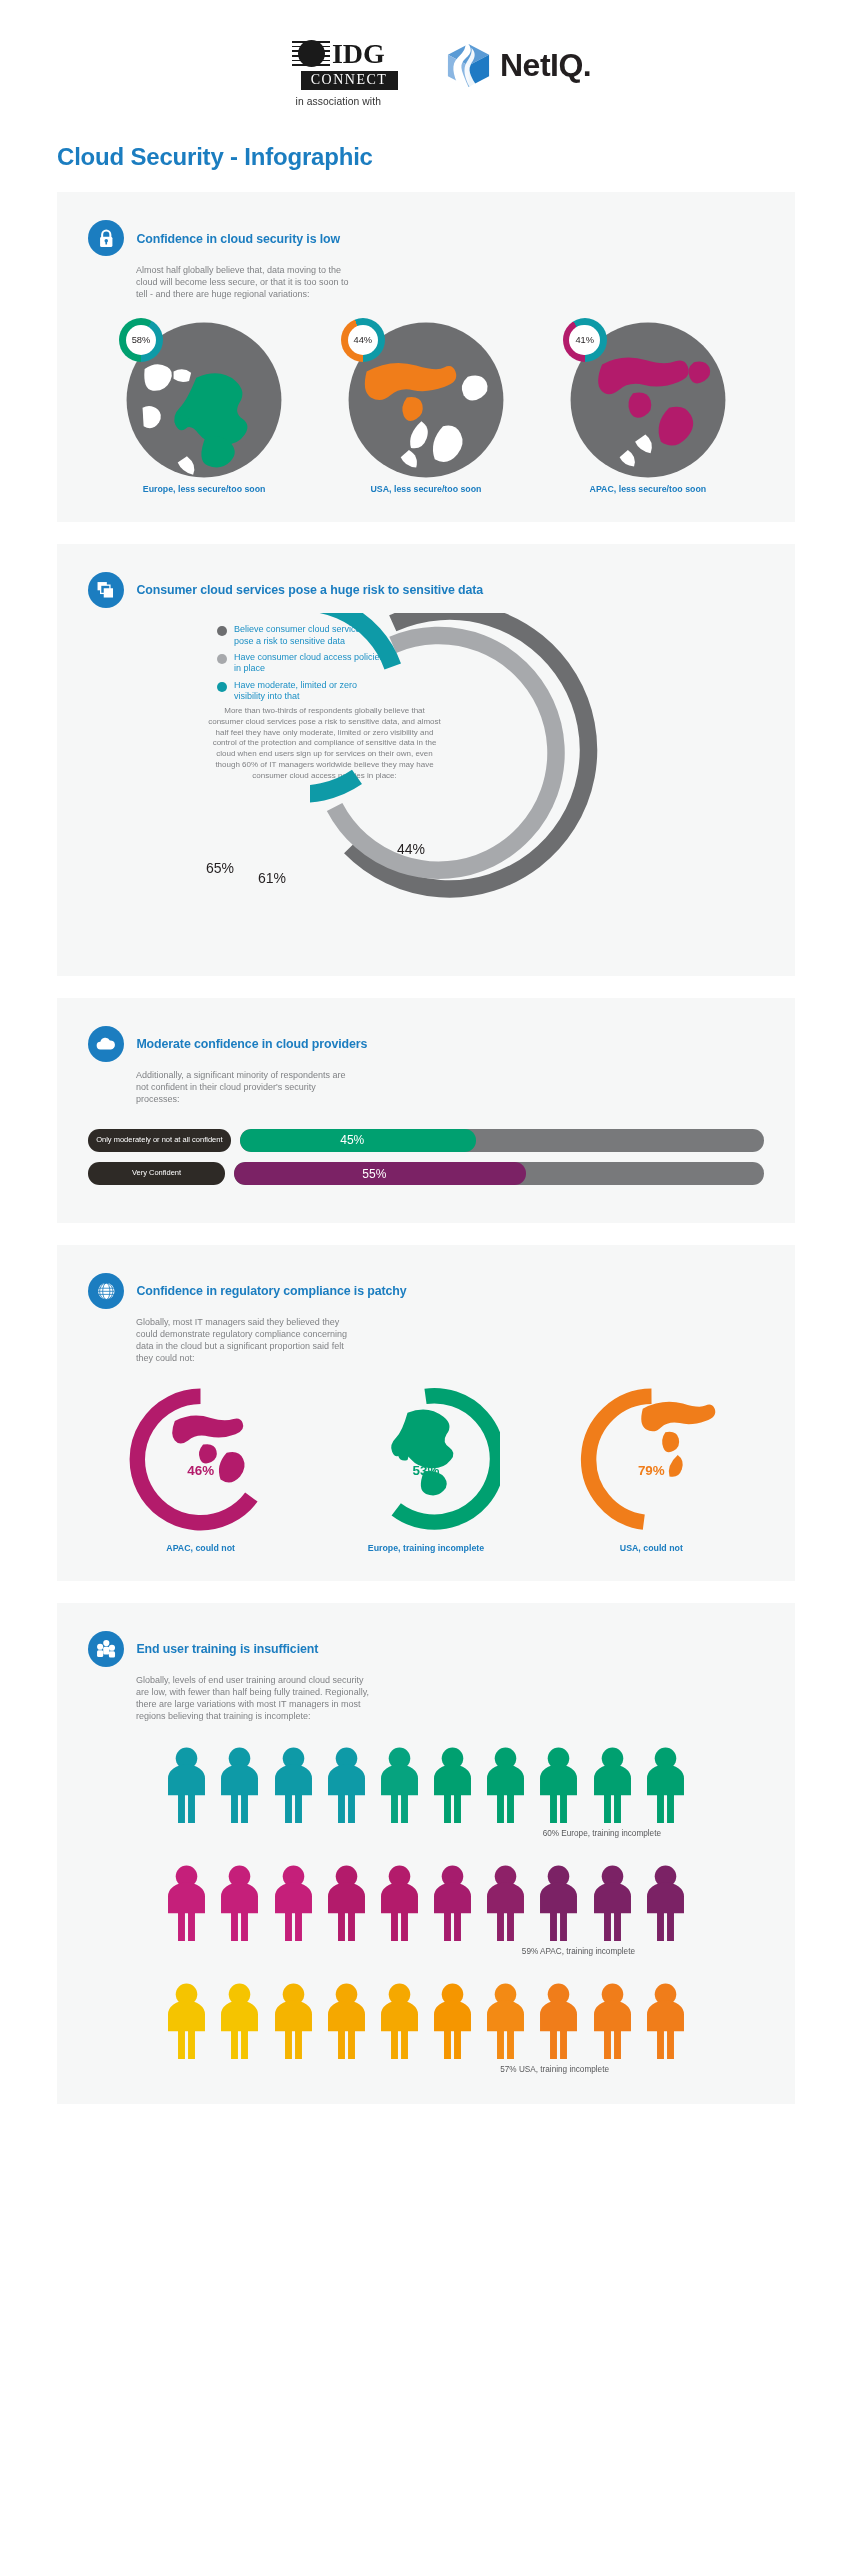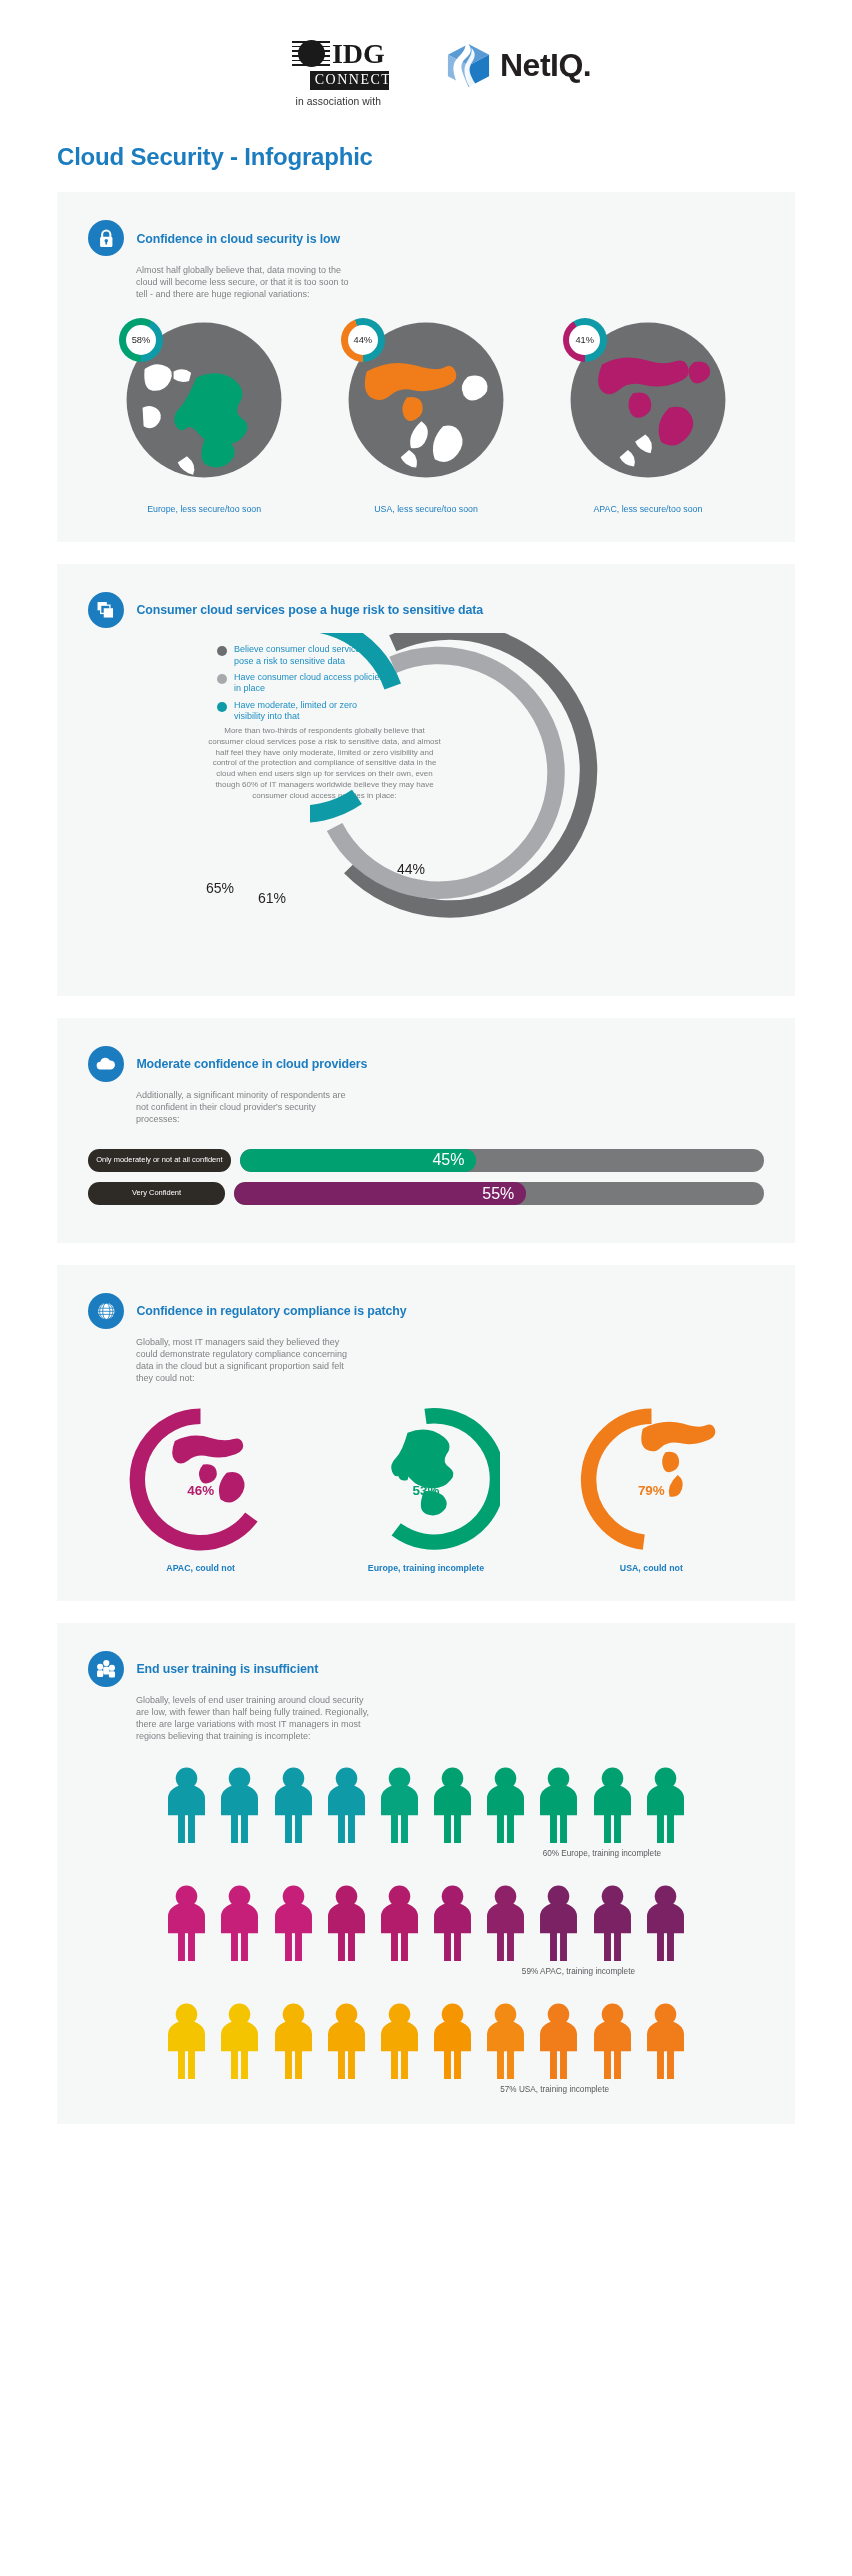--- a/index.html
+++ b/index.html
@@ -28,21 +28,21 @@
   .idg-globe .lines i {
     position: absolute; left: 0; width: 38px; height: 1.5px; background: #1a1a1a; display: block;
   }
   .idg-letters {
     font-family: "Liberation Serif", serif; font-weight: bold; font-size: 28px;
     color: #1a1a1a; letter-spacing: 0px; line-height: 29px;
   }
   .idg-connect {
     background: #1a1a1a; color: #ffffff; font-family: "Liberation Serif", serif;
     font-size: 14px; letter-spacing: 1.5px; padding: 1px 5.2px 2.1px 5.2px; margin-top: 1.5px;
-    width: 79px; text-align: center; margin-left: 21.6px;
+    width: 97px; text-align: center; margin-left: 21.6px;
   }
   .assoc { font-size: 10.3px; color: #333; margin-top: 6.2px; letter-spacing: 0.1px; }
 
   .netiq-block { display: flex; align-items: center; gap: 7.2px; padding-top: 3.1px; }
   .netiq-mark { width: 49px; height: 49px; }
   .netiq-text { font-size: 32px; font-weight: bold; color: #231f20; letter-spacing: -0.5px; }
   .netiq-text .dot { color: #231f20; }
 
   
   .main-title {
@@ -74,21 +74,21 @@
   .globe-wrap { position: relative; width: 160px; height: 160px; margin: 0 auto; }
   .badge {
     position: absolute; width: 44px; height: 44px; border-radius: 50%;
     top: -2.1px; left: -5.2px;
   }
   .badge .inner {
     position: absolute; inset: 6.7px; background: #ffffff; border-radius: 50%;
     display: flex; align-items: center; justify-content: center;
     font-size: 9.3px; color: #231f20; font-weight: normal;
   }
-  .globe-label { color: #1b7dc0; font-size: 8.8px; font-weight: normal; margin-top: 24px; }
+  .globe-label { color: #1b7dc0; font-size: 8.8px; font-weight: bold; margin-top: 4px; }
 
   
   .donut-area { position: relative; height: 330px; margin-top: 10.3px; }
   .legend { position: absolute; left: 129px; top: 6.2px; width: 170px; }
   .legend-row { display: flex; gap: 7.2px; margin-bottom: 5.2px; align-items: flex-start; }
   .legend-dot { width: 9.8px; height: 9.8px; border-radius: 50%; flex: 0 0 9.8px; margin-top: 2.1px; }
   .legend-text { color: #1b8fc4; font-size: 9px; line-height: 11.3px; }
   .donut-para {
     position: absolute; left: 118px; top: 88px; width: 237px;
     text-align: center; font-size: 8px; line-height: 10.8px; color: #808285;
@@ -103,22 +103,22 @@
     background: #2e2a26; color: #ffffff; border-radius: 11.3px; height: 23px;
     min-width: 137px; display: flex; align-items: center; justify-content: center;
     text-align: right; font-size: 7.5px; line-height: 8.8px; padding: 0 8.2px;
   }
   .bar-track {
     position: relative; flex: 1; height: 23px; border-radius: 11.3px;
     background: #78797b; margin-left: 9.3px; overflow: hidden;
   }
   .bar-fill {
     position: absolute; left: 0; top: 0; bottom: 0; border-radius: 11.3px;
-    display: flex; align-items: center; justify-content: flex-end;
-    color: #ffffff; font-size: 16px; padding-right: 11.3px;
+    display: flex; align-items: center; justify-content: center;
+    color: #ffffff; font-size: 12px; padding-right: 11.3px;
   }
 
   
   .arcs { display: flex; justify-content: space-around; margin-top: 20.6px; }
   .arc-item { width: 206px; text-align: center; position: relative; }
   .arc-wrap { position: relative; width: 149px; height: 149px; margin: 0 auto; }
   .arc-val {
     position: absolute; left: 0; right: 0; top: 78px; text-align: center;
     font-size: 13.4px; font-weight: bold;
   }

